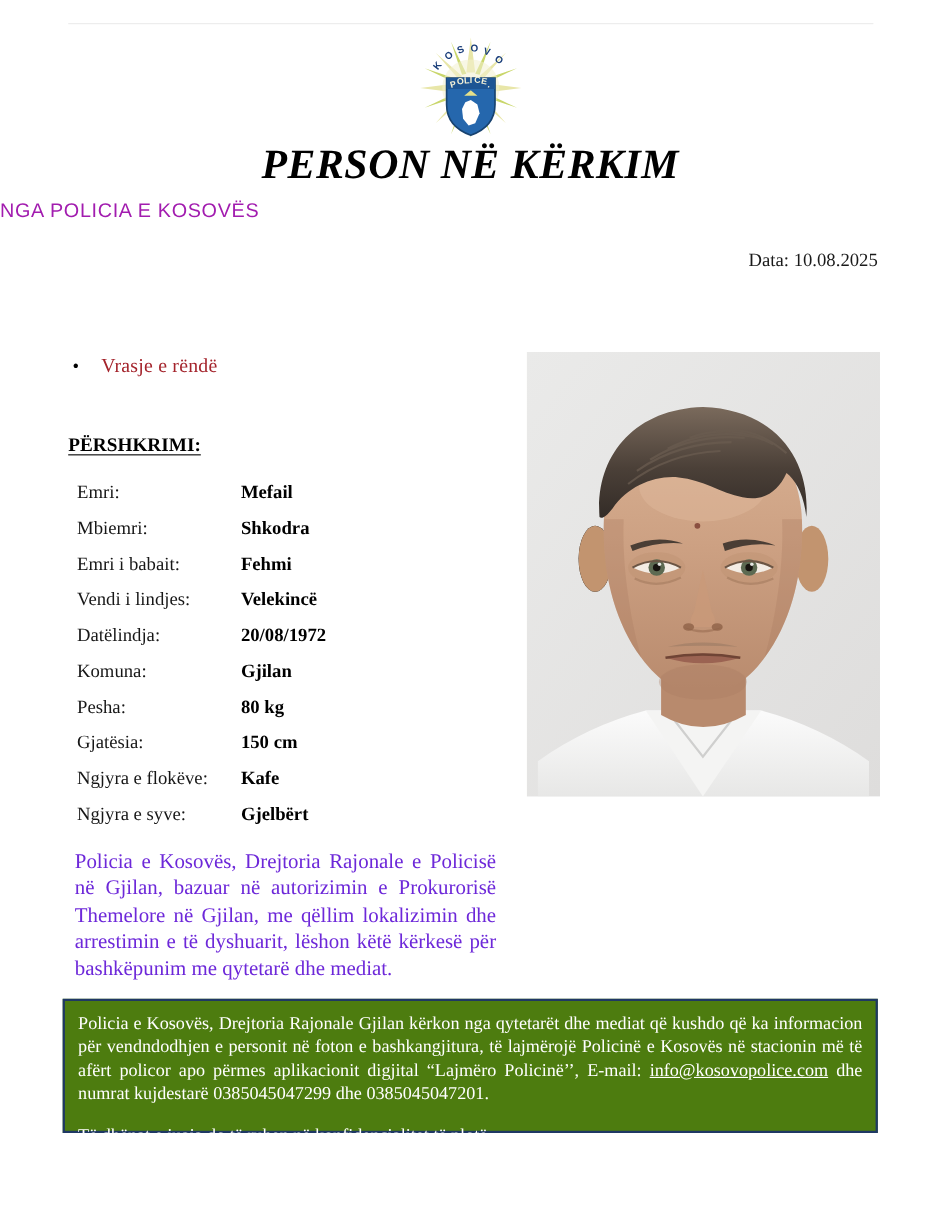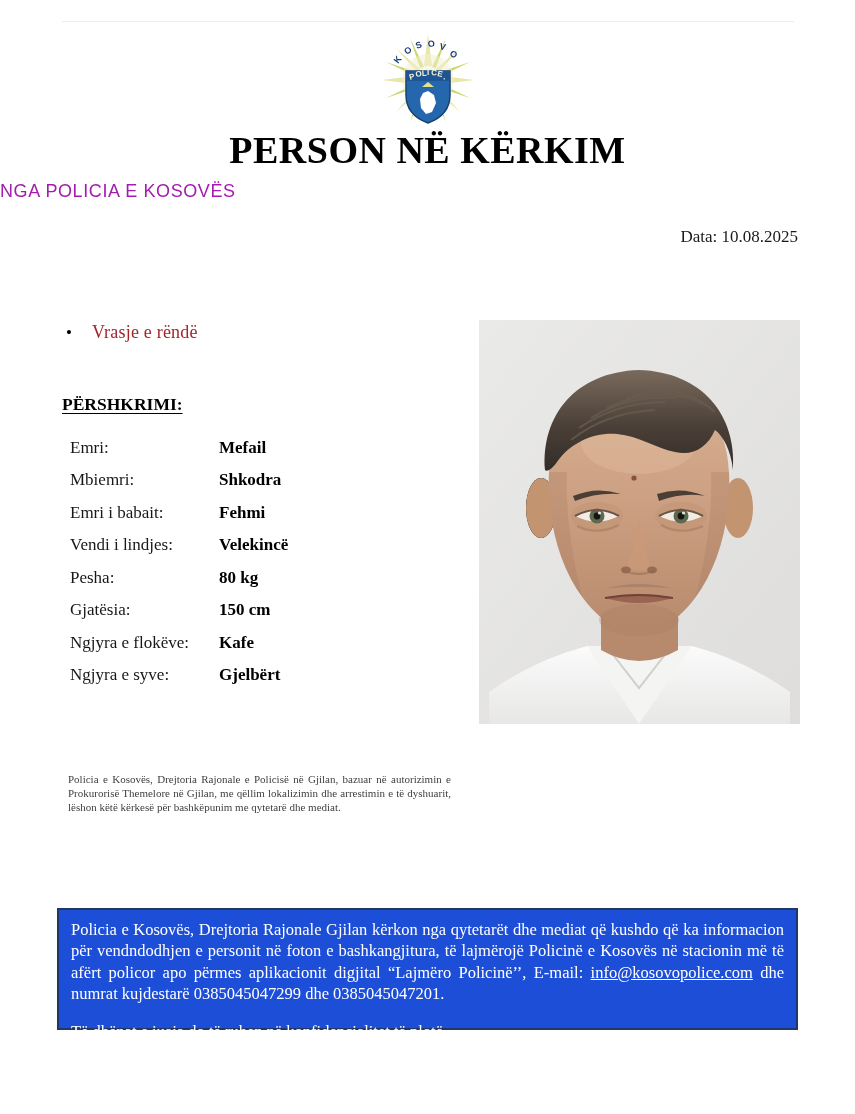--- a/index.html
+++ b/index.html
@@ -53,20 +53,21 @@
     left: 0;
     right: 0;
     top: 131px;
     text-align: center;
     font-family: "Liberation Serif", "DejaVu Serif", serif;
     font-weight: bold;
     font-size: 38px;
     letter-spacing: 0.5px;
     color: #000000;
     line-height: 1.05;
+    font-style: italic;
   }
   .doc-subtitle {
     position: absolute;
     left: 0;
     right: 0;
     top: 181px;
     font-family: Liberation Sans, sans-serif;
     font-size: 18px;
     letter-spacing: 0.6px;
     color: #a21caf;
@@ -152,34 +153,34 @@
     overflow: hidden;
   }
   .photo svg { display: block; width: 100%; height: 100%; }
 
   
   .para {
     position: absolute;
     left: 68px;
     top: 772px;
     width: 383px;
-    font-size: 11px;
+    font-size: 19px;
     line-height: 1.28;
     text-align: justify;
-    color: #404040;
+    color: #6d28d9;
   }
 
   
   .notice {
     position: absolute;
     left: 57px;
     top: 908px;
     width: 741px;
     height: 122px;
-    background: #1d4ed8;
+    background: #4d7c0f;
     border: 2px solid #1f3864;
     box-sizing: border-box;
     padding: 9px 12px 8px 12px;
   }
   .notice-p {
     color: #ffffff;
     font-size: 16.5px;
     line-height: 1.3;
     text-align: justify;
     margin: 0;
@@ -274,20 +275,28 @@
     </div>
     <div class="field-row">
       <span class="field-label">Emri i babait:</span>
       <span class="field-value">Fehmi</span>
     </div>
     <div class="field-row">
       <span class="field-label">Vendi i lindjes:</span>
       <span class="field-value">Velekincë</span>
     </div>
     <div class="field-row">
+      <span class="field-label">Datëlindja:</span>
+      <span class="field-value">20/08/1972</span>
+    </div>
+    <div class="field-row">
+      <span class="field-label">Komuna:</span>
+      <span class="field-value">Gjilan</span>
+    </div>
+    <div class="field-row">
       <span class="field-label">Pesha:</span>
       <span class="field-value">80 kg</span>
     </div>
     <div class="field-row">
       <span class="field-label">Gjatësia:</span>
       <span class="field-value">150 cm</span>
     </div>
     <div class="field-row">
       <span class="field-label">Ngjyra e flokëve:</span>
       <span class="field-value">Kafe</span>

